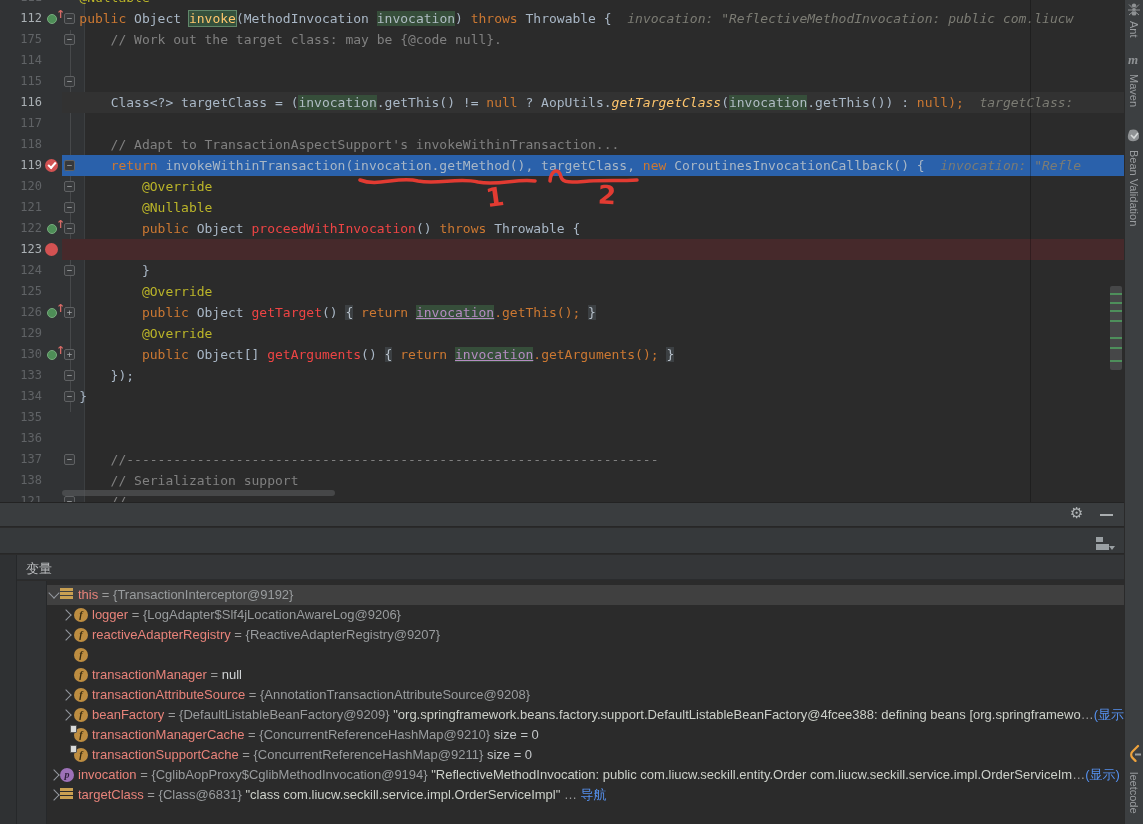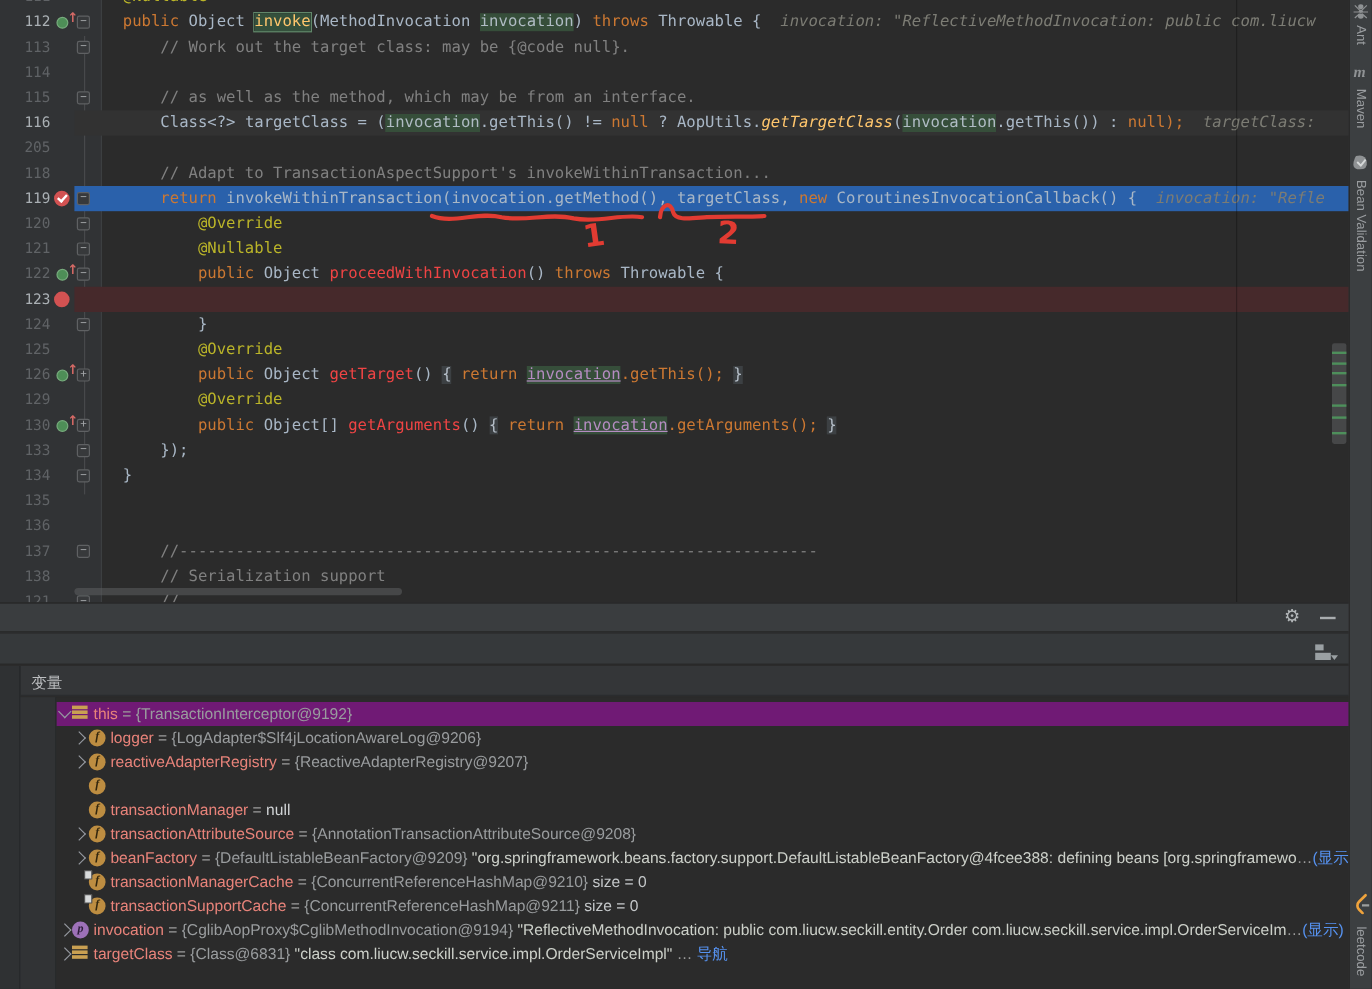--- a/index.html
+++ b/index.html
@@ -16,21 +16,21 @@
   .band.caret{background:#323232;}
   .lnum{position:absolute;left:0;top:3px;width:42px;text-align:right;color:#606366;font-size:12px;}
   .lnum.bright{color:#aab0b4;}
   .ovicon{position:absolute;left:47px;top:4px;width:17px;height:13px;}
   .ovicon .dot{position:absolute;left:0;top:2px;width:8px;height:8px;border-radius:50%;background:#4e8e57;border:1px solid #77ab7d;}
   .ovicon .arr{position:absolute;left:9px;top:-4px;color:#d56a66;font:bold 11px "DejaVu Sans",sans-serif;}
   .bpicon{position:absolute;left:45px;top:4px;width:13px;height:13px;border-radius:50%;background:#d25252;}
   .bpicon .chk{position:absolute;left:3px;top:3px;width:6px;height:3px;border-left:2px solid #fff;border-bottom:2px solid #fff;transform:rotate(-48deg);}
   .fold{position:absolute;left:64px;top:5px;width:11px;height:11px;box-sizing:border-box;background:#37393b;
         border:1px solid #5f6163;border-radius:2px;color:#a5a8aa;font:9px/9px "DejaVu Sans Mono",monospace;text-align:center;}
-  .codeln{position:absolute;left:71px;top:2px;margin:0;font:13px/17px "DejaVu Sans Mono",monospace;white-space:pre;}
+  .codeln{position:absolute;left:48px;top:2px;margin:0;font:13px/17px "DejaVu Sans Mono",monospace;white-space:pre;}
   .tk-d{color:#a9b7c6}.tk-k{color:#cc7832}.tk-a{color:#bbb529}.tk-c{color:#808080}
   .tk-m{color:#ef4444}.tk-mi{color:#ffc66d;font-style:italic}
   .tk-h{background:#364e3a;color:#b0bcc4}
   .tk-f{color:#b58cc2;background:#364e3a;text-decoration:underline}
   .tk-box{color:#ffc66d;background:#34503c;box-shadow:0 0 0 1px #61876a}
   .tk-fd{background:#3c4043;color:#b6bfc9}
   .tk-hint{color:#7c7c74;font-style:italic}
   #marginline{position:absolute;left:1030px;top:0;width:1px;height:502px;background:rgba(0,0,0,0.28);}
   #hscroll{position:absolute;left:62px;top:490px;width:273px;height:6px;background:#5c5e60;opacity:.55;border-radius:3px;}
   #vthumb{position:absolute;left:1110px;top:286px;width:12px;height:84px;background:#85878a;opacity:.3;border-radius:2px;}
@@ -47,21 +47,21 @@
   #layouticon .r2{position:absolute;left:0;top:7px;width:13px;height:6px;background:#9aa0a3;}
   #layouticon .car{position:absolute;left:13px;top:9px;width:0;height:0;border-left:3px solid transparent;border-right:3px solid transparent;border-top:4px solid #9aa0a3;}
   #varheader{position:absolute;left:17px;top:555px;width:1107px;height:25px;background:#343638;border-bottom:1px solid #2a2c2e;box-sizing:border-box;}
   #vartitle{position:absolute;left:26px;top:560px;color:#bcbec0;font:13px "Liberation Sans","DejaVu Sans",sans-serif;}
   
   #strip{position:absolute;left:0;top:555px;width:17px;height:269px;background:#2f3133;border-right:1px solid #26282a;overflow:hidden;box-sizing:border-box;}
   #toolcol{position:absolute;left:17px;top:581px;width:30px;height:243px;background:#313335;border-right:1px solid #26282a;box-sizing:border-box;}
   
   #tree{position:absolute;left:47px;top:581px;width:1077px;height:243px;background:#2b2b2b;overflow:hidden;font:13px/20px "Liberation Sans","DejaVu Sans",sans-serif;}
   .vrow{position:absolute;left:0;width:1077px;height:20px;white-space:nowrap;overflow:hidden;}
-  .vrow.sel{background:#701a75;}
+  .vrow.sel{background:#404040;}
   .chev{position:absolute;top:6px;width:7px;height:7px;border-right:1.6px solid #9599a0;border-bottom:1.6px solid #9599a0;}
   .chev.closed{transform:rotate(-45deg);}
   .chev.open{transform:rotate(45deg);top:4px;}
   .vic{position:absolute;top:3px;width:14px;height:14px;border-radius:50%;text-align:center;font:italic bold 10px/14px "Liberation Serif",serif;}
   .vic.f{background:#bd8d41;color:#33270e;}
   .vic.p{background:#9d71b8;color:#2d1d3a;}
   .vic.val{border-radius:0;background:transparent;}
   .vic.val i{display:block;width:13px;height:3px;background:#c9a052;margin:0 0 1px 0;}
   .vlock{position:absolute;width:5px;height:6px;background:#d8dadb;border:1px solid #555;border-radius:1px;margin-left:-4px;margin-top:-3px;}
   .vtxt{position:absolute;top:0;}
@@ -89,39 +89,38 @@
         <div class="crow" style="top: 8px;">
           <span class="lnum bright">112</span>
           <span class="ovicon">
             <span class="dot"></span>
             <span class="arr">↑</span>
           </span>
           <span class="fold">−</span>
           <pre class="codeln"><span class="tk-d">    </span><span class="tk-k">public </span><span class="tk-d">Object </span><span class="tk-box">invoke</span><span class="tk-d">(MethodInvocation </span><span class="tk-h">invocation</span><span class="tk-d">) </span><span class="tk-k">throws </span><span class="tk-d">Throwable {</span><span class="tk-hint">  invocation: "ReflectiveMethodInvocation: public com.liucw</span></pre>
         </div>
         <div class="crow" style="top: 29px;">
-          <span class="lnum">113</span>
+          <span class="lnum">175</span>
           <span class="fold">−</span>
           <pre class="codeln"><span class="tk-c">        // Work out the target class: may be {@code null}.</span></pre>
         </div>
         <div class="crow" style="top: 50px;">
           <span class="lnum">114</span>
         </div>
         <div class="crow" style="top: 71px;">
           <span class="lnum">115</span>
           <span class="fold">−</span>
-          <pre class="codeln"><span class="tk-c">        // as well as the method, which may be from an interface.</span></pre>
         </div>
         <div class="crow" style="top: 92px;">
           <div class="band caret"></div>
           <span class="lnum bright">116</span>
           <pre class="codeln"><span class="tk-d">        </span><span class="tk-d">Class&lt;?&gt; targetClass = (</span><span class="tk-h">invocation</span><span class="tk-d">.getThis() != </span><span class="tk-k">null </span><span class="tk-d">? AopUtils.</span><span class="tk-mi">getTargetClass</span><span class="tk-d">(</span><span class="tk-h">invocation</span><span class="tk-d">.getThis()) : </span><span class="tk-k">null</span><span class="tk-k">);</span><span class="tk-hint">  targetClass:</span></pre>
         </div>
         <div class="crow" style="top: 113px;">
-          <span class="lnum">205</span>
+          <span class="lnum">117</span>
           <pre class="codeln"></pre>
         </div>
         <div class="crow" style="top: 134px;">
           <span class="lnum">118</span>
           <pre class="codeln"><span class="tk-c">        // Adapt to TransactionAspectSupport's invokeWithinTransaction...</span></pre>
         </div>
         <div class="crow" style="top: 155px;">
           <div class="band exec"></div>
           <span class="lnum bright">119</span>
           <span class="bpicon">

